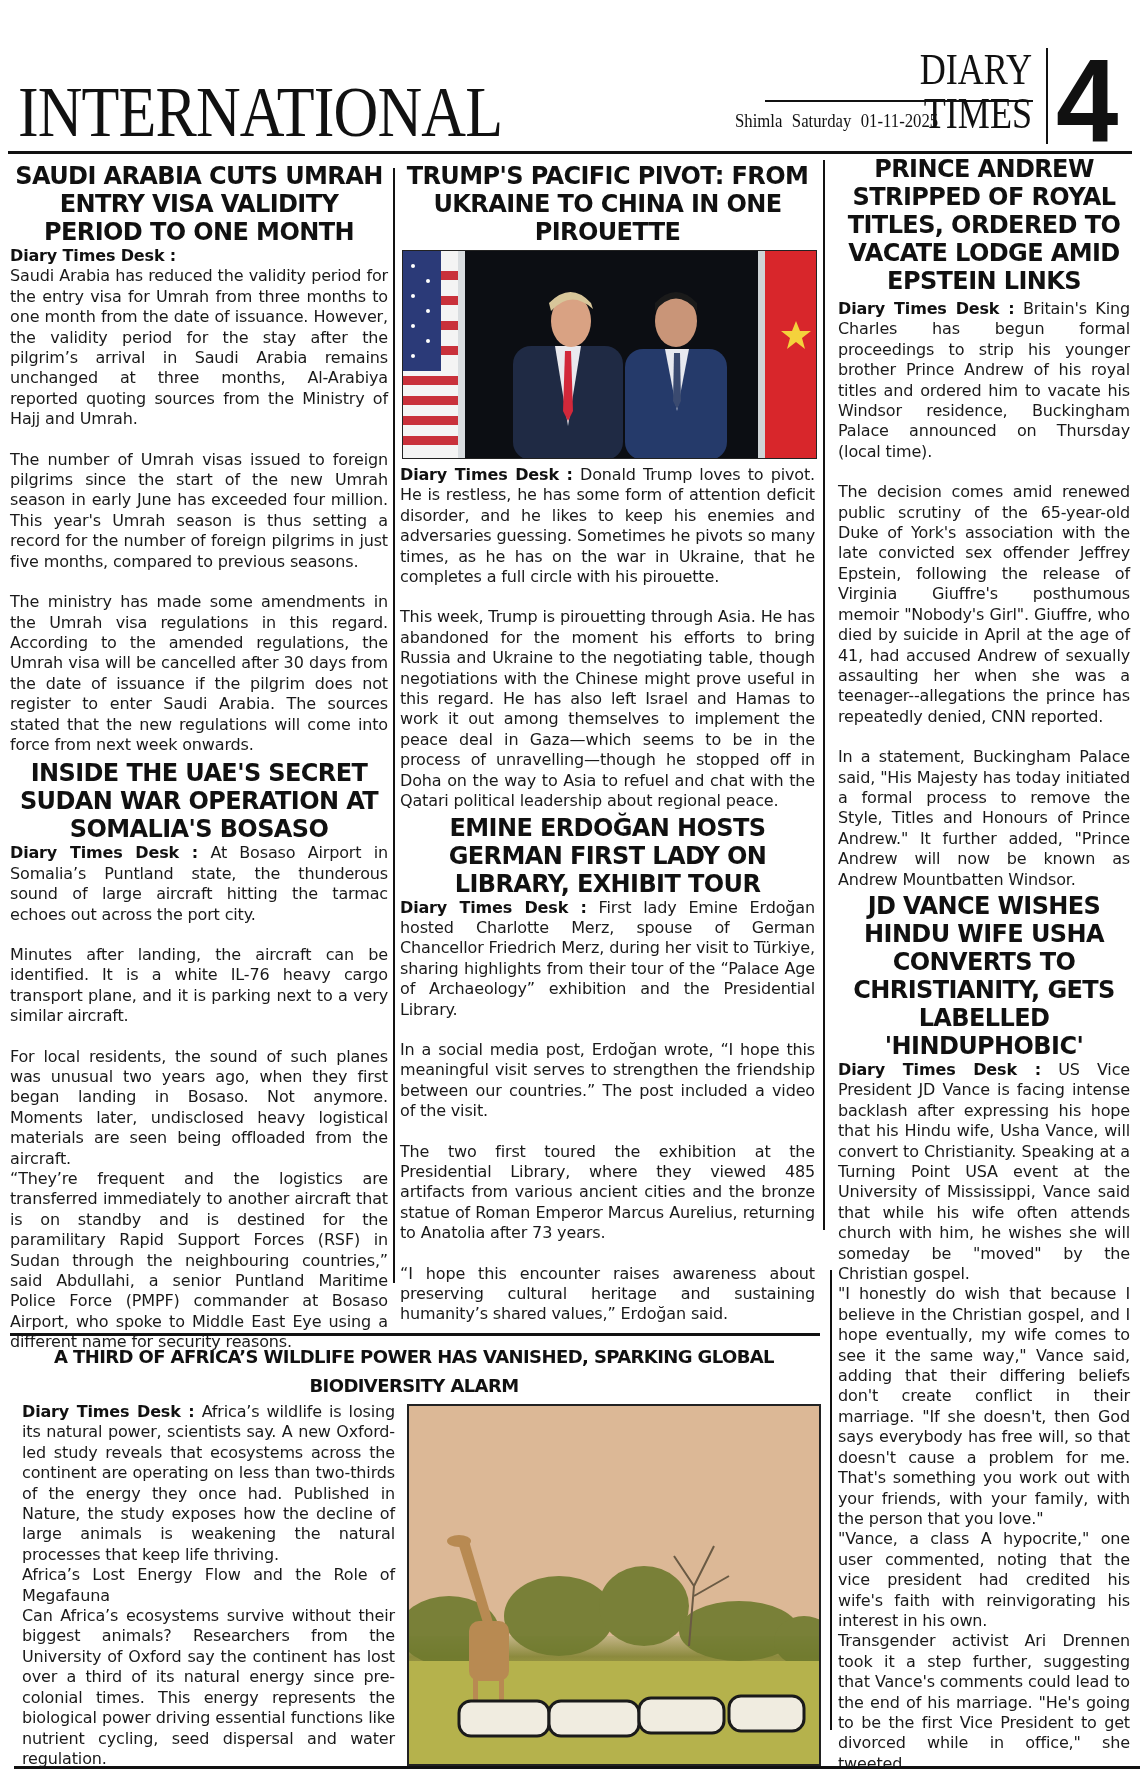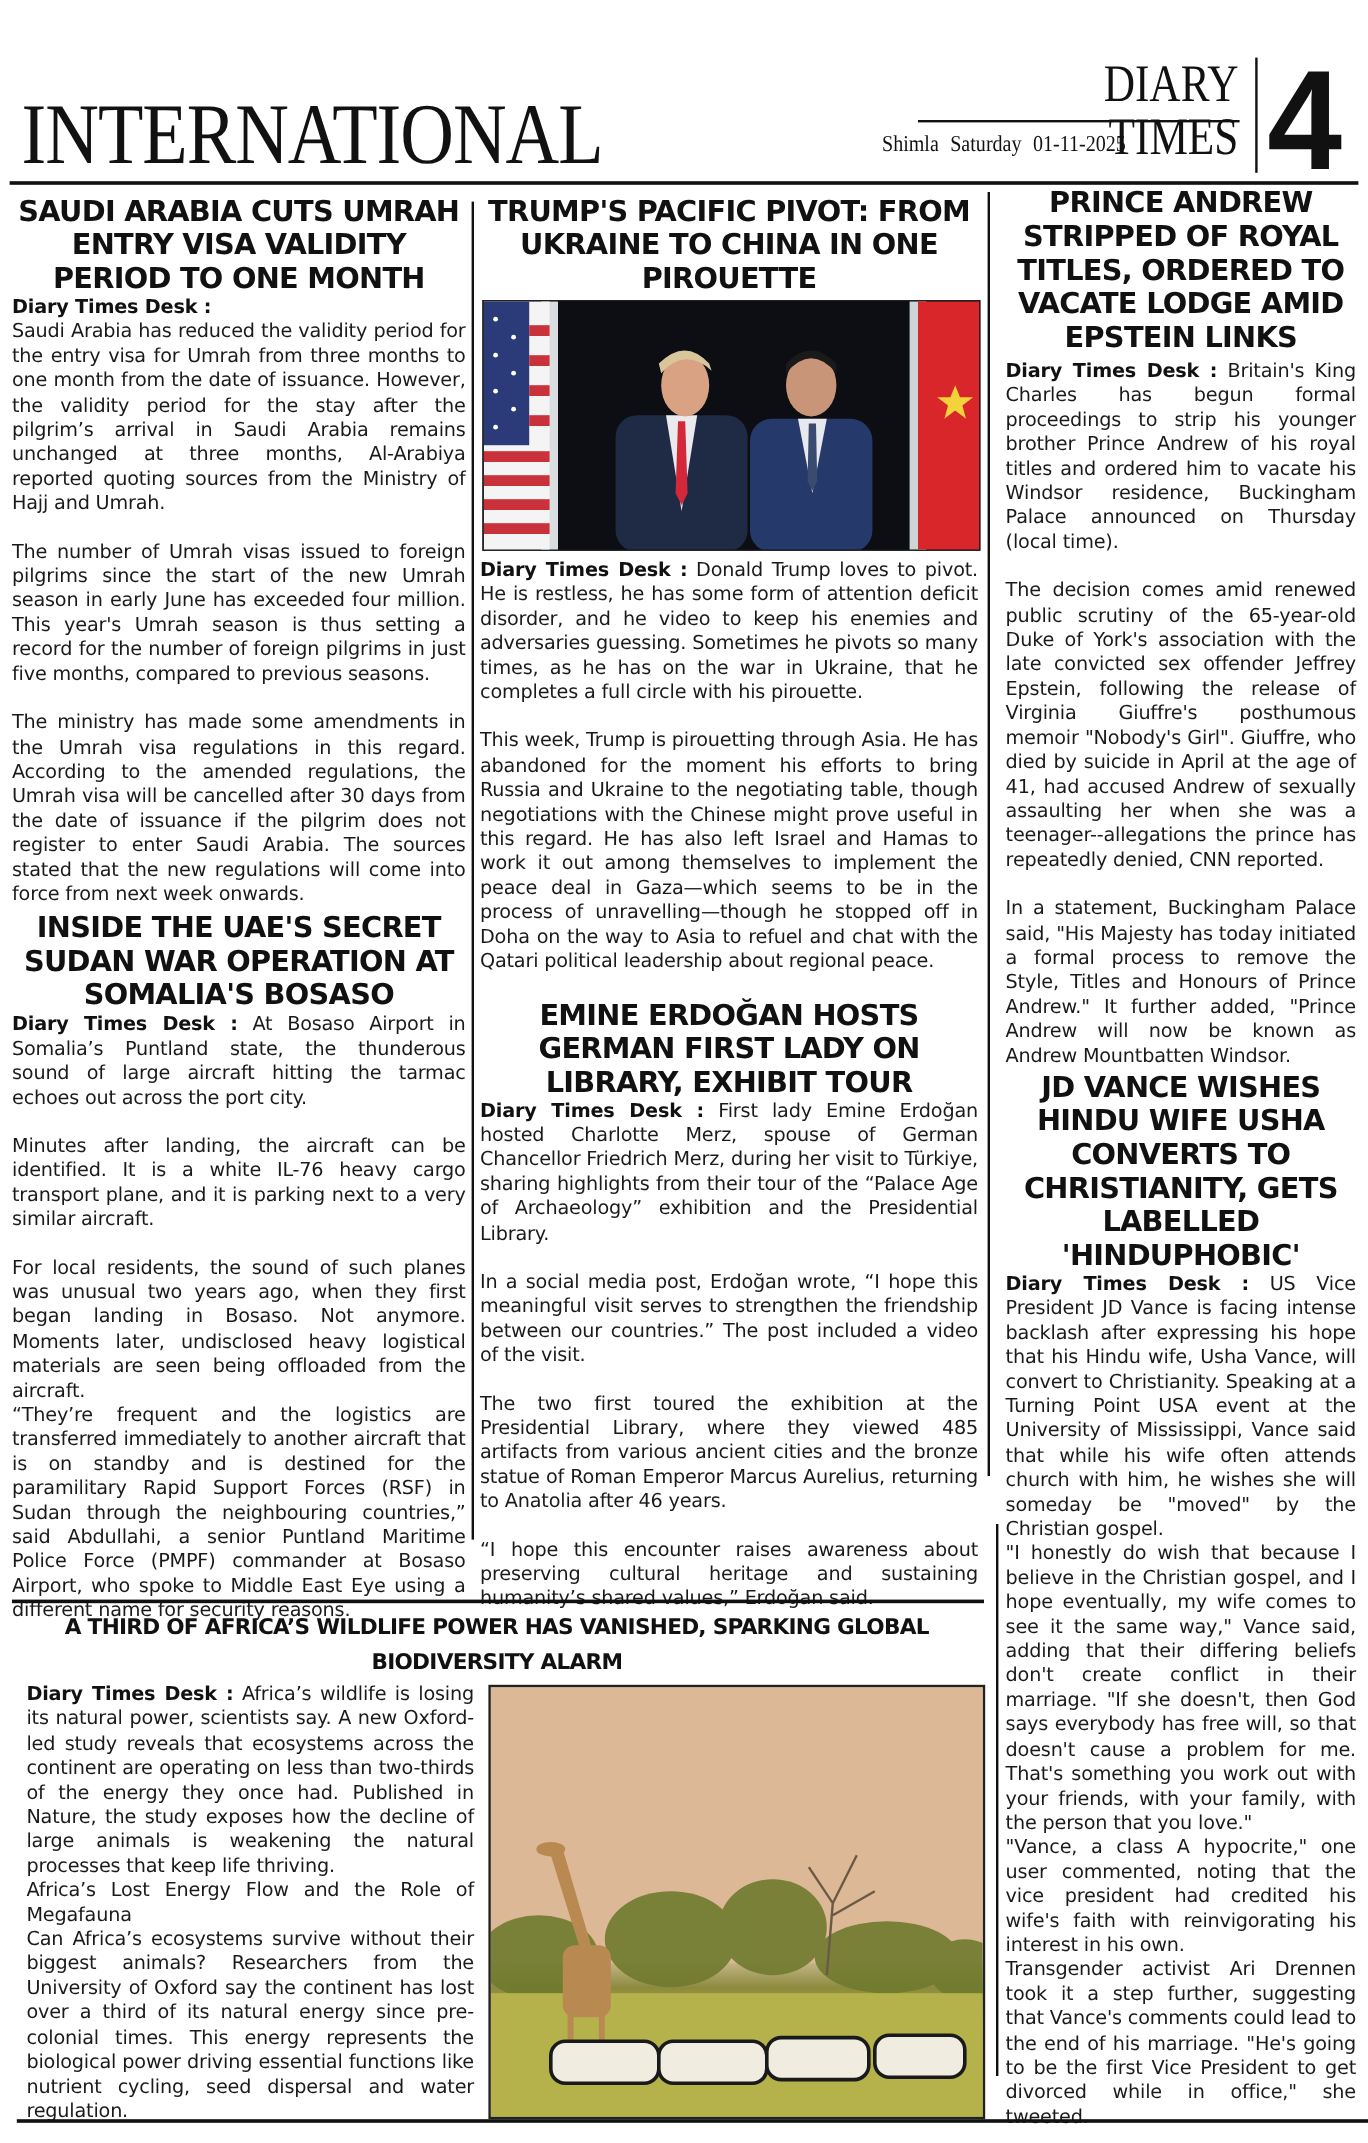--- a/index.html
+++ b/index.html
@@ -158,30 +158,30 @@
         <g>
           <rect x="222" y="98" width="102" height="111" rx="18" fill="#253a6a"></rect>
           <polygon points="262,98 286,98 274,160" fill="#e7e9ef"></polygon>
           <polygon points="271,102 277,102 278,150 274,158 270,150" fill="#3a4a70"></polygon>
           <ellipse cx="273" cy="70" rx="21" ry="26" fill="#c99578"></ellipse>
           <path d="M252 60 Q273 35 294 60 L294 52 Q273 30 252 52 Z" fill="#1a1a1a"></path>
         </g>
       </svg>
     </div>
     <div class="body">
-      <p><span class="byline">Diary Times Desk :</span> <span>Donald Trump loves to pivot. He is restless, he has some form of attention deficit disorder, and he video to keep his enemies and adversaries guessing. Sometimes he pivots so many times, as he has on the war in Ukraine, that he completes a full circle with his pirouette.</span></p>
+      <p><span class="byline">Diary Times Desk :</span> <span>Donald Trump loves to pivot. He is restless, he has some form of attention deficit disorder, and he likes to keep his enemies and adversaries guessing. Sometimes he pivots so many times, as he has on the war in Ukraine, that he completes a full circle with his pirouette.</span></p>
       <p class="gap">This week, Trump is pirouetting through Asia. He has abandoned for the moment his efforts to bring Russia and Ukraine to the negotiating table, though negotiations with the Chinese might prove useful in this regard. He has also left Israel and Hamas to work it out among themselves to implement the peace deal in Gaza—which seems to be in the process of unravelling—though he stopped off in Doha on the way to Asia to refuel and chat with the Qatari political leadership about regional peace.</p>
     </div>
   </article>
-  <article style="margin-top:20px;">
+  <article style="margin-top:2px;">
     <h2 class="headline">EMINE ERDOĞAN HOSTS GERMAN FIRST LADY ON LIBRARY, EXHIBIT TOUR</h2>
     <div class="body">
       <p><span class="byline">Diary Times Desk :</span> <span>First lady Emine Erdoğan hosted Charlotte Merz, spouse of German Chancellor Friedrich Merz, during her visit to Türkiye, sharing highlights from their tour of the “Palace Age of Archaeology” exhibition and the Presidential Library.</span></p>
       <p class="gap">In a social media post, Erdoğan wrote, “I hope this meaningful visit serves to strengthen the friendship between our countries.” The post included a video of the visit.</p>
-      <p class="gap">The two first toured the exhibition at the Presidential Library, where they viewed 485 artifacts from various ancient cities and the bronze statue of Roman Emperor Marcus Aurelius, returning to Anatolia after 46 years.</p>
+      <p class="gap">The two first toured the exhibition at the Presidential Library, where they viewed 485 artifacts from various ancient cities and the bronze statue of Roman Emperor Marcus Aurelius, returning to Anatolia after 73 years.</p>
       <p class="gap">“I hope this encounter raises awareness about preserving cultural heritage and sustaining humanity’s shared values,” Erdoğan said.</p>
     </div>
   </article>
 </div>
 
 <div class="col col-right">
   <article>
     <h2 class="headline">PRINCE ANDREW STRIPPED OF ROYAL TITLES, ORDERED TO VACATE LODGE AMID EPSTEIN LINKS</h2>
     <div class="body" style="margin-top:4px;">
       <p><span class="byline">Diary Times Desk :</span> <span>Britain's King Charles has begun formal proceedings to strip his younger brother Prince Andrew of his royal titles and ordered him to vacate his Windsor residence, Buckingham Palace announced on Thursday (local time).</span></p>

